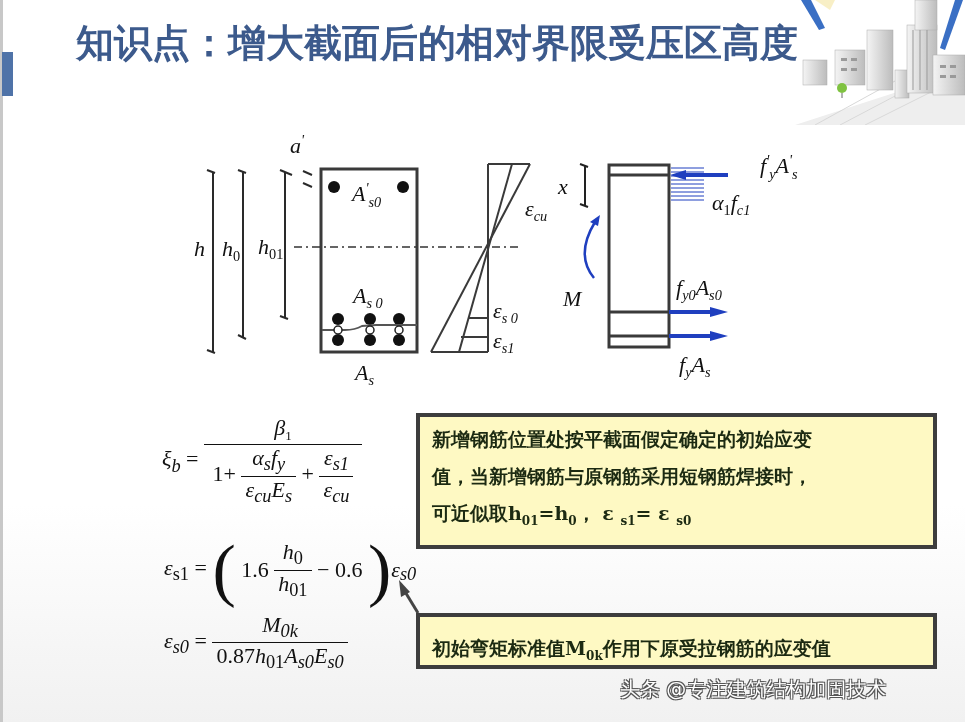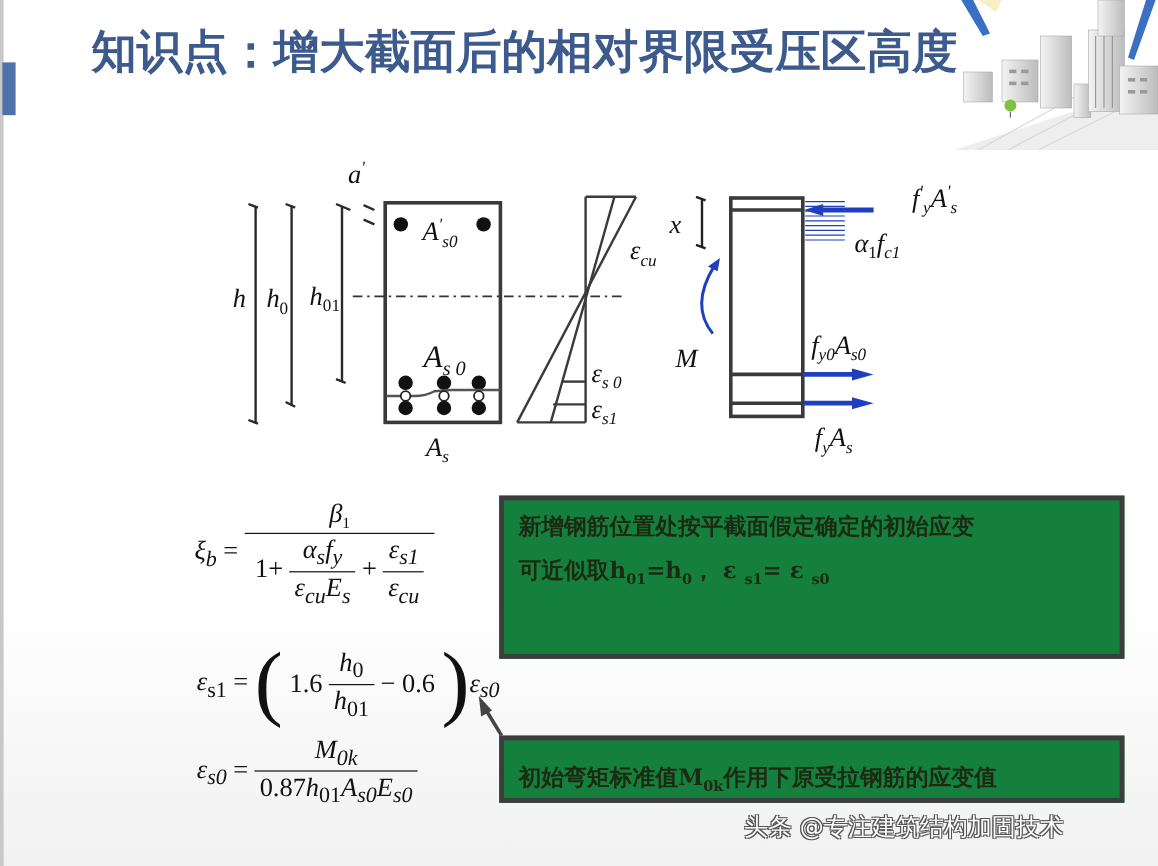--- a/index.html
+++ b/index.html
@@ -20,21 +20,21 @@
   .diagram { position:absolute; left:0; top:0; width:965px; height:400px; }
   .diagram svg { position:absolute; left:0; top:0; }
   .lbl { position:absolute; font-family:"Liberation Serif", serif; font-style:italic; color:#111; white-space:nowrap; }
   .lbl sub, .lbl sup { font-size:65%; }
   .formula { position:absolute; font-family:"Liberation Serif", serif; color:#111; white-space:nowrap; font-size:22px; }
   .frac { display:inline-block; vertical-align:middle; text-align:center; }
   .frac .num { display:block; padding:0 4px; border-bottom:1.3px solid #111; }
   .frac .den { display:block; padding:0 4px; }
   i { font-style:italic; }
   .note {
-    position:absolute; background:#15803d; border:4px solid #3d3d3d; box-sizing:border-box;
+    position:absolute; background:#fef9c3; border:4px solid #3d3d3d; box-sizing:border-box;
     font-family:"DejaVu Serif", serif; font-weight:bold; color:#1c2a12; font-size:19px; line-height:37px;
     padding:4px 12px;
   }
   .note sub { font-size:12px; }
   .watermark {
     position:absolute; left:620px; top:676px; font-family:"DejaVu Sans", sans-serif;
     font-size:20px; color:#ffffff; white-space:nowrap;
     text-shadow: -1px -1px 0 #555, 1px -1px 0 #555, -1px 1px 0 #555, 1px 1px 0 #555;
   }
 </style>
@@ -182,21 +182,21 @@
   <svg width="965" height="722" style="position:absolute;left:0;top:0">
     <line x1="418" y1="613" x2="404" y2="590" stroke="#444" stroke-width="3"></line>
     <polygon points="399,580 401,597 410,592" fill="#444"></polygon>
   </svg>
 
   <span class="lbl" style="left:290px;top:132px;font-size:22px;"><span>a</span><sup>'</sup></span>
   <span class="lbl" style="left:194px;top:236px;font-size:22px;">h</span>
   <span class="lbl" style="left:222px;top:236px;font-size:22px;"><span>h</span><sub style="font-style:normal">0</sub></span>
   <span class="lbl" style="left:258px;top:234px;font-size:22px;"><span>h</span><sub style="font-style:normal">01</sub></span>
   <span class="lbl" style="left:352px;top:180px;font-size:22px;"><span>A</span><sup>'</sup><sub>s0</sub></span>
-  <span class="lbl" style="left:353px;top:283px;font-size:26px;"><span>A</span><sub>s 0</sub></span>
+  <span class="lbl" style="left:353px;top:283px;font-size:22px;"><span>A</span><sub>s 0</sub></span>
   <span class="lbl" style="left:355px;top:360px;font-size:22px;font-style:italic;"><span>A</span><sub>s</sub></span>
 
   <span class="lbl" style="left:525px;top:196px;font-size:22px;"><span>ε</span><sub>cu</sub></span>
   <span class="lbl" style="left:493px;top:298px;font-size:22px;"><span>ε</span><sub>s 0</sub></span>
   <span class="lbl" style="left:493px;top:328px;font-size:22px;"><span>ε</span><sub>s1</sub></span>
 
   <span class="lbl" style="left:558px;top:174px;font-size:22px;">x</span>
   <span class="lbl" style="left:563px;top:286px;font-size:22px;">M</span>
   <span class="lbl" style="left:760px;top:152px;font-size:22px;"><span>f</span><sup>'</sup><sub>y</sub><span>A</span><sup>'</sup><sub>s</sub></span>
   <span class="lbl" style="left:712px;top:190px;font-size:22px;"><span>α</span><sub style="font-style:normal">1</sub><span>f</span><sub>c1</sub></span>
@@ -232,20 +232,21 @@
   <i>ε</i><sub><i>s0</i></sub>
   <span>=</span>
   <span class="frac">
     <span class="num"><i>M</i><sub><i>0k</i></sub></span>
     <span class="den"><span>0.87</span><i>h</i><sub>01</sub><i>A</i><sub><i>s0</i></sub><i>E</i><sub><i>s0</i></sub></span>
   </span>
 </div>
 
 <div class="note" style="left:416px;top:413px;width:521px;height:136px;">
   <div>新增钢筋位置处按平截面假定确定的初始应变</div>
+  <div>值，当新增钢筋与原钢筋采用短钢筋焊接时，</div>
   <div><span>可近似取h</span><sub>01</sub><span>=h</span><sub>0</sub><span>，  ε </span><sub>s1</sub><span>= ε </span><sub>s0</sub></div>
 </div>
 
 <div class="note" style="left:416px;top:613px;width:521px;height:56px;padding-top:13px;">
   <span>初始弯矩标准值M</span><sub>0k</sub><span>作用下原受拉钢筋的应变值</span>
 </div>
 
 <div class="watermark">头条 @专注建筑结构加固技术</div>
 
 </body></html>

